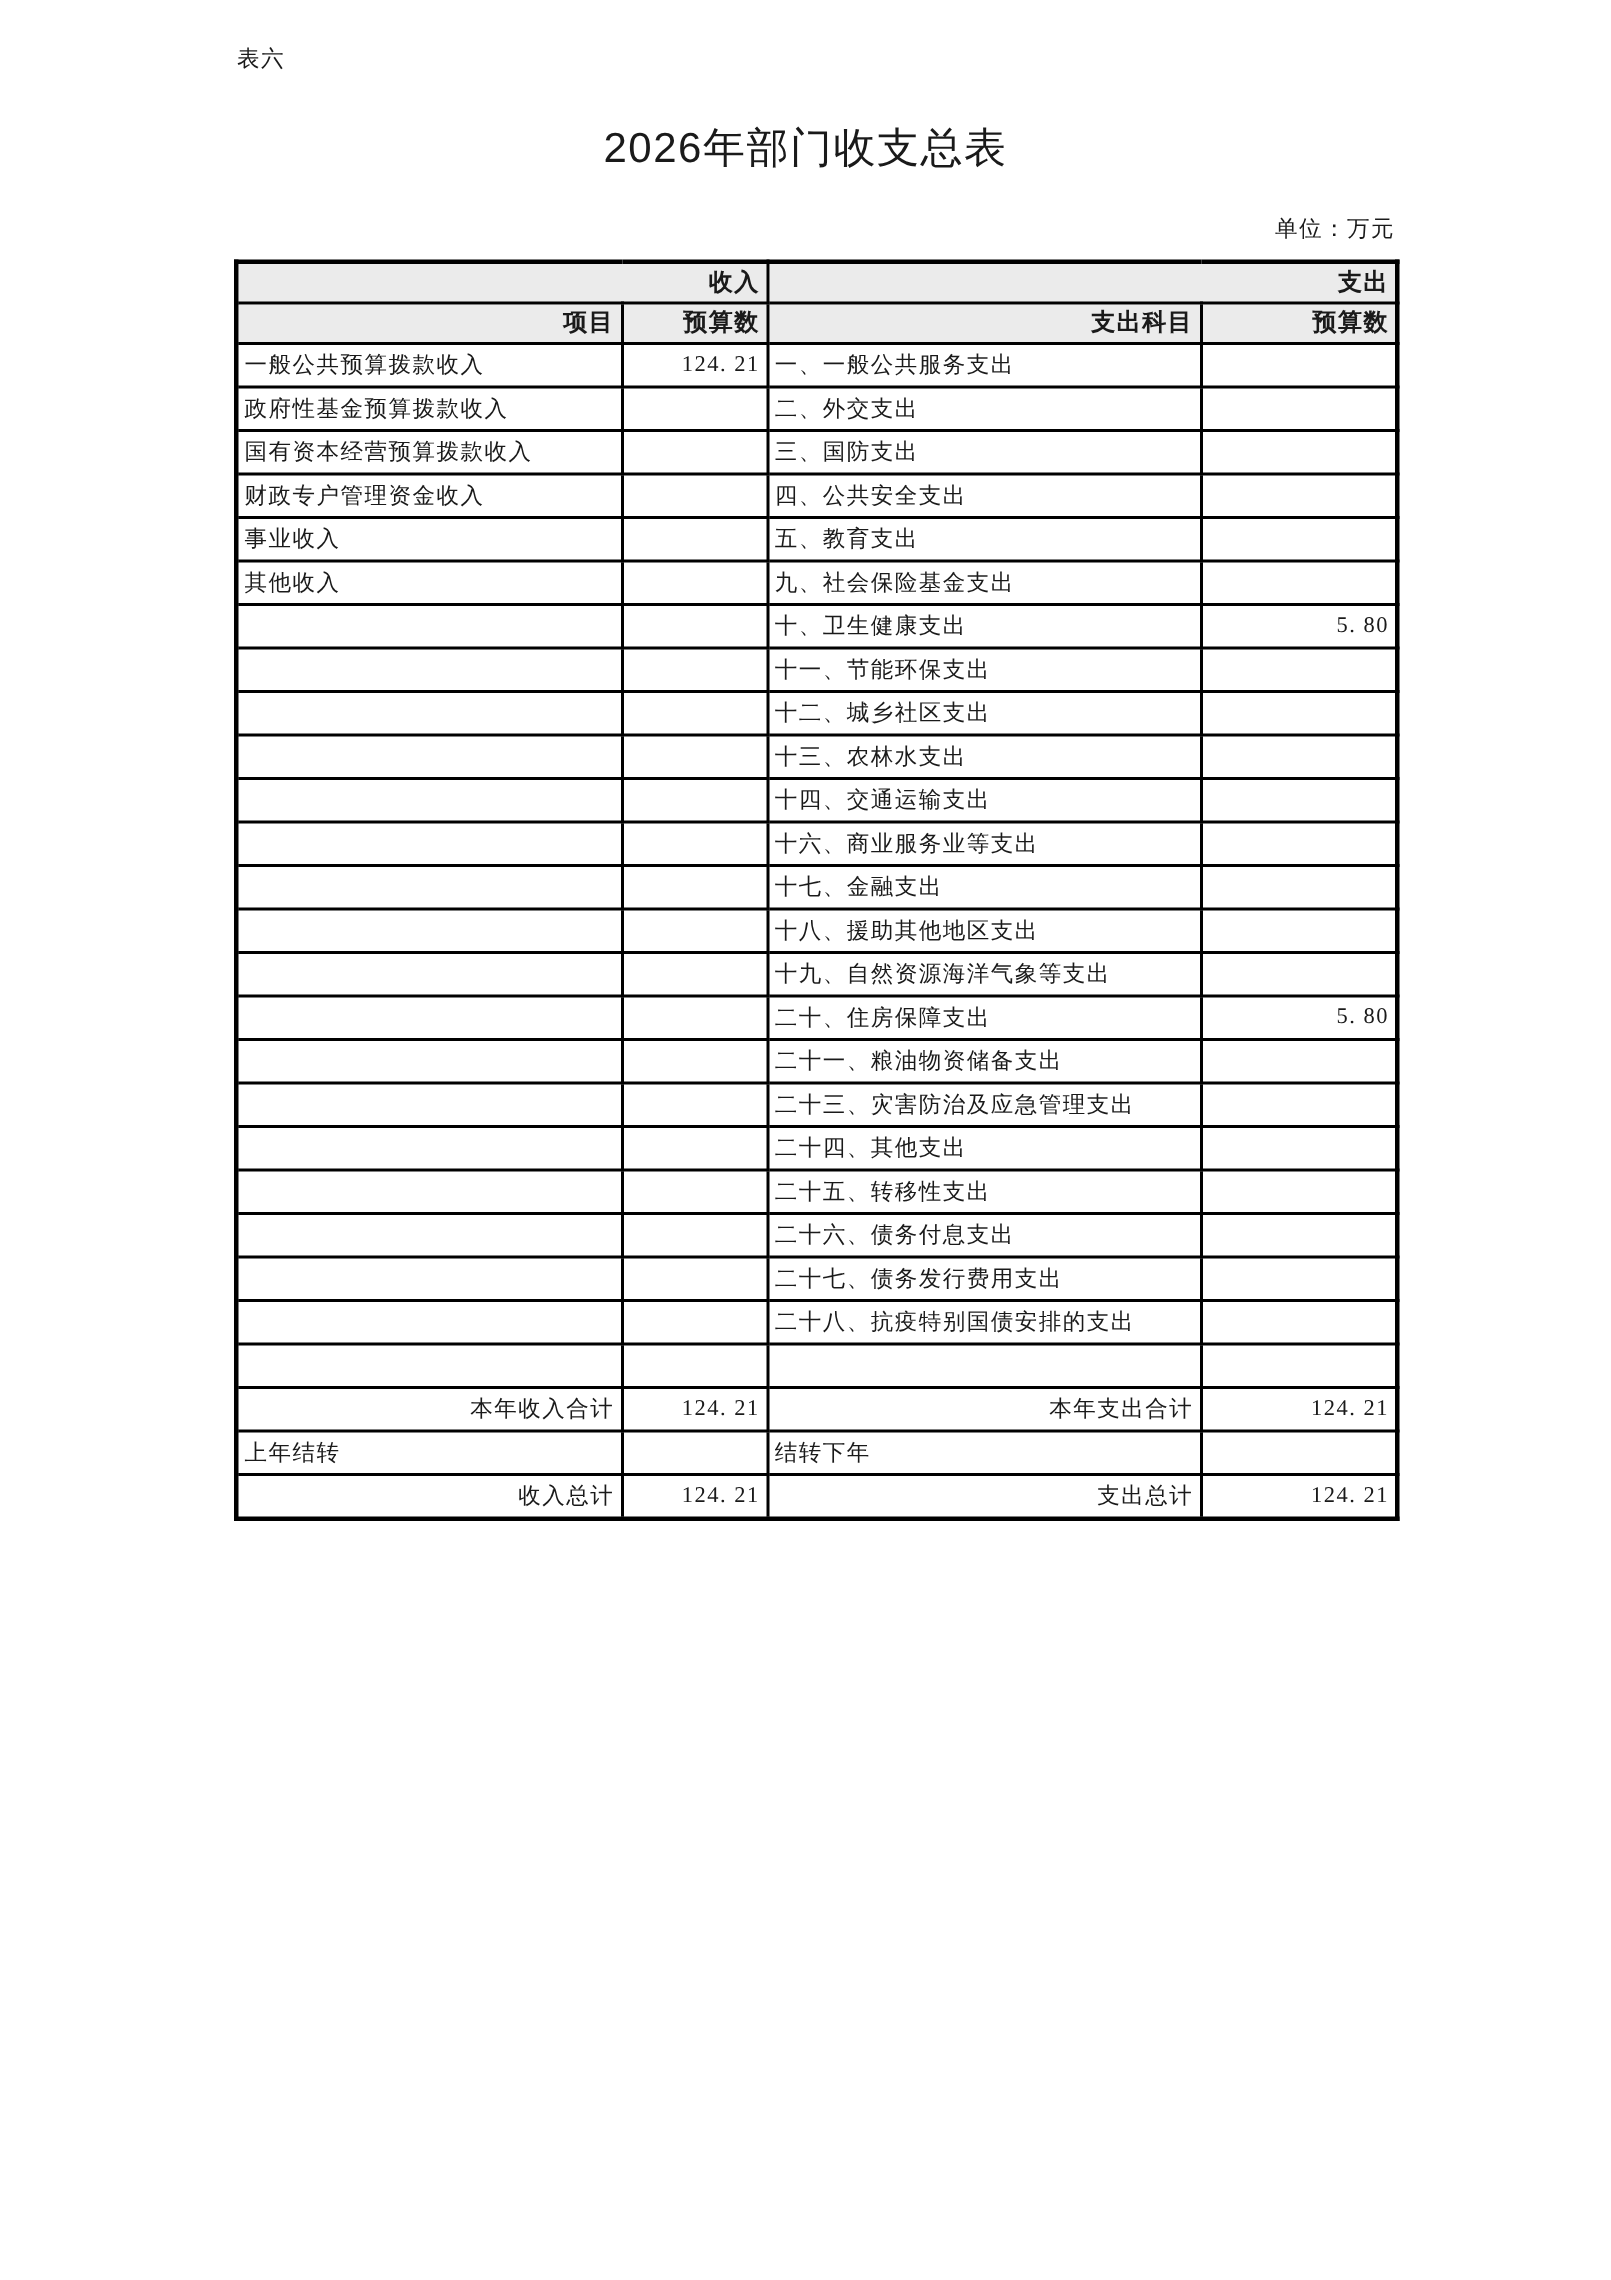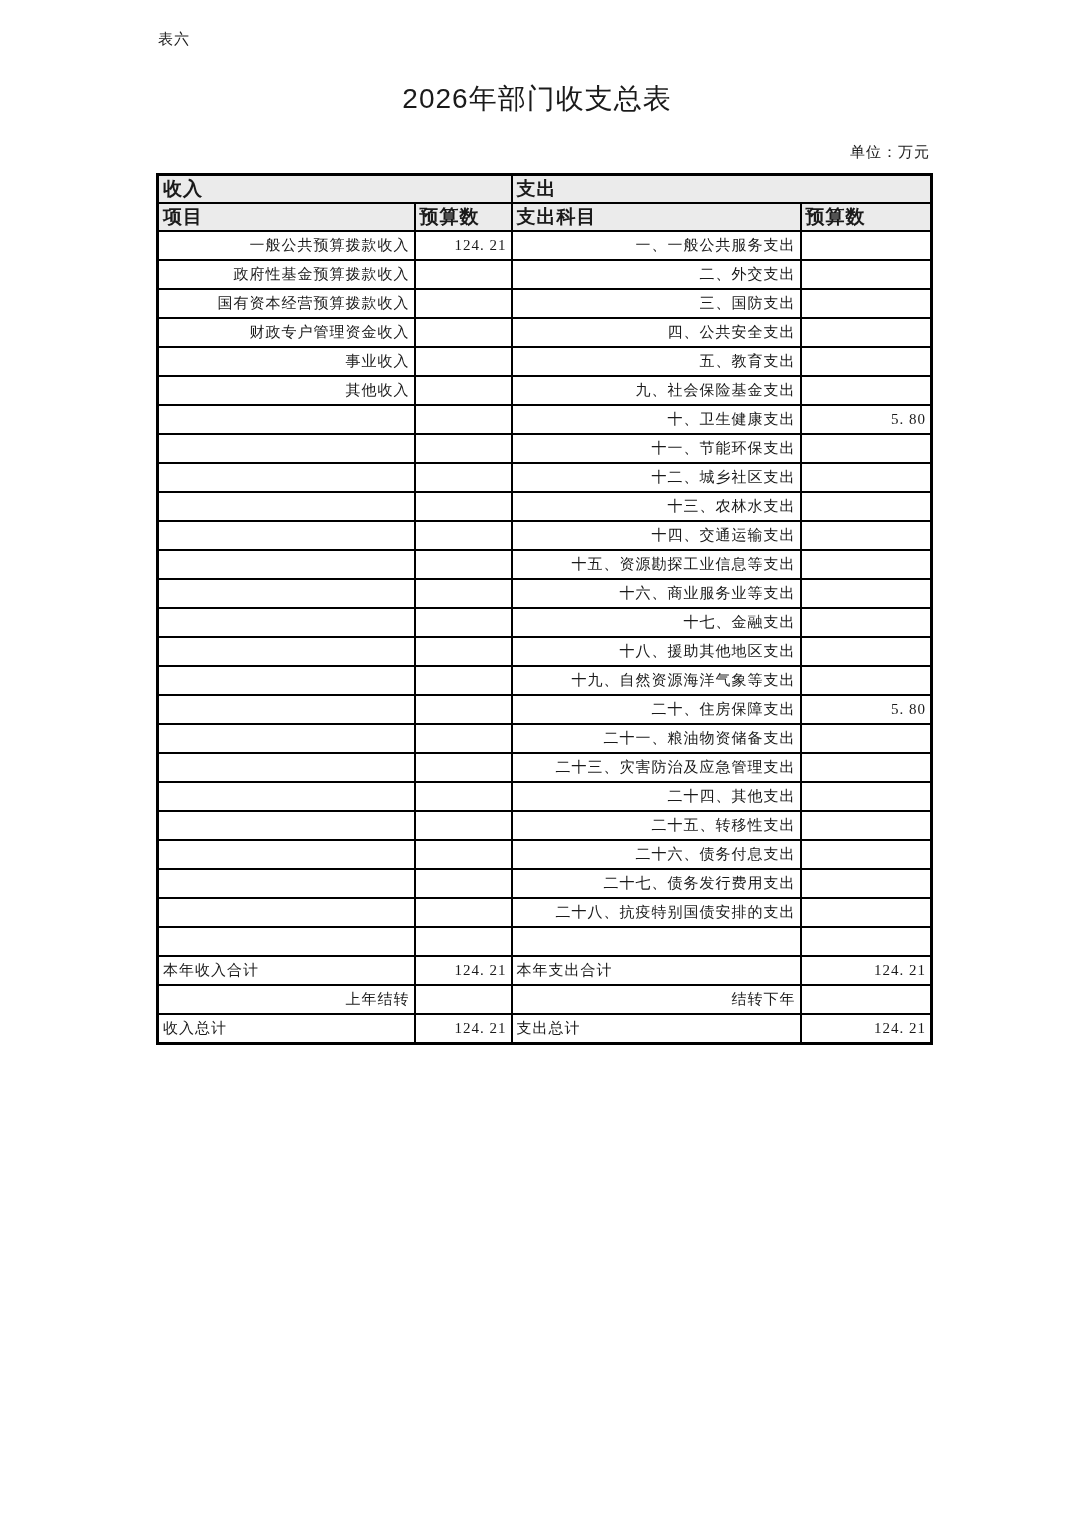--- a/index.html
+++ b/index.html
@@ -51,27 +51,27 @@
     border: 2px solid #000;
     padding: 0 4px;
     overflow: hidden;
     white-space: nowrap;
     height: 27px;
     letter-spacing: 1px;
   }
   table.budget thead th {
     background: #ebebeb;
     font-weight: bold;
-    text-align: left;
+    text-align: right;
     height: 25px;
-    font-size: 19px;
-  }
-  td.c-left  { text-align: right;  padding-left: 5px; }
+    font-size: 16px;
+  }
+  td.c-left  { text-align: left;  padding-left: 5px; }
   td.c-num   { text-align: right; padding-right: 3px; font-size: 15px; letter-spacing: 0; }
-  td.c-center{ text-align: left; }
+  td.c-center{ text-align: right; }
 </style>
 </head>
 <body>
 
 <div class="page">
 
   <div class="table-label">表六</div>
 
   <h1 class="doc-title">2026年部门收支总表</h1>
 
@@ -159,26 +159,20 @@
         </tr>
         <tr>
           <td class="c-left"></td>
           <td class="c-num"></td>
           <td class="c-left">十四、交通运输支出</td>
           <td class="c-num"></td>
         </tr>
         <tr>
           <td class="c-left"></td>
           <td class="c-num"></td>
-          <td class="c-left">十五、资源勘探工业信息等支出</td>
-          <td class="c-num"></td>
-        </tr>
-        <tr>
-          <td class="c-left"></td>
-          <td class="c-num"></td>
           <td class="c-left">十六、商业服务业等支出</td>
           <td class="c-num"></td>
         </tr>
         <tr>
           <td class="c-left"></td>
           <td class="c-num"></td>
           <td class="c-left">十七、金融支出</td>
           <td class="c-num"></td>
         </tr>
         <tr>

